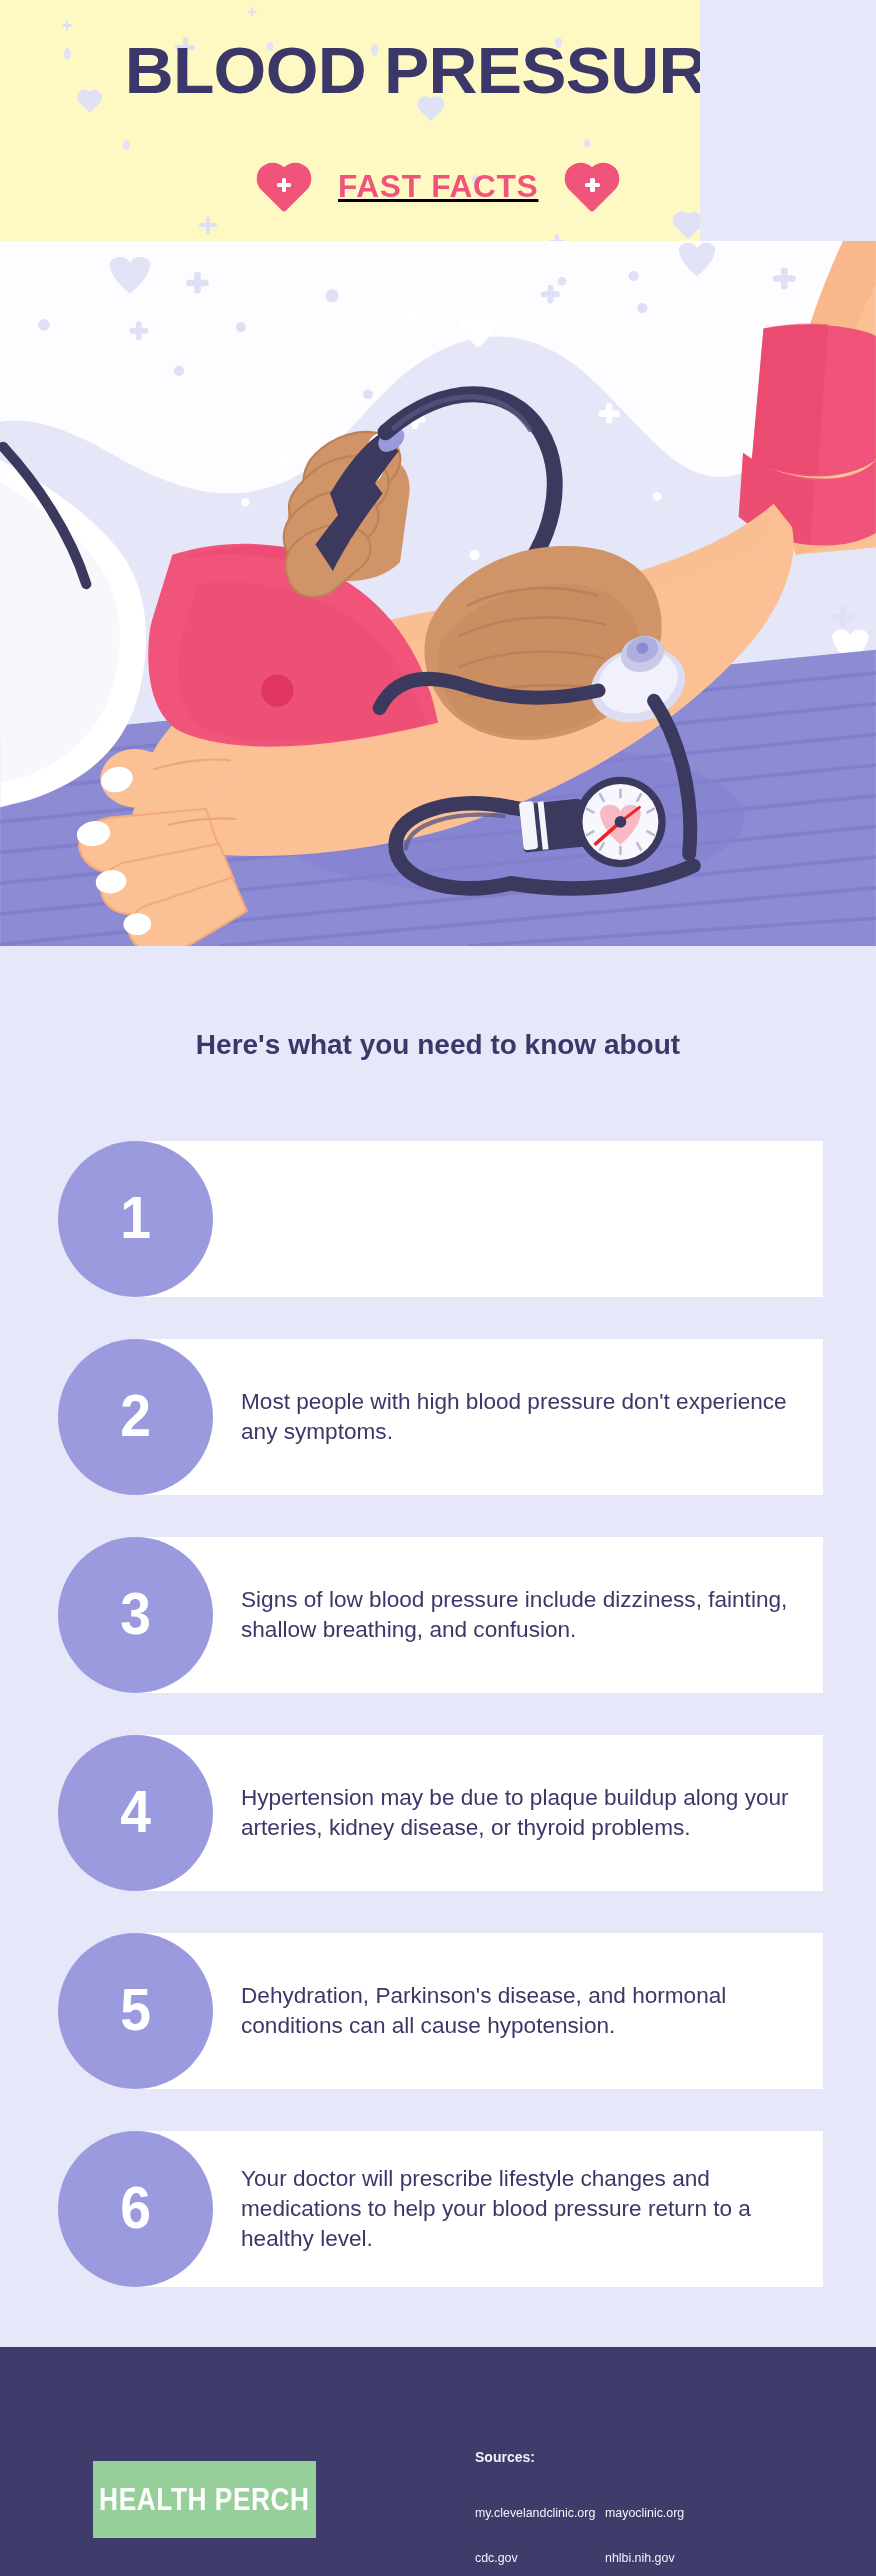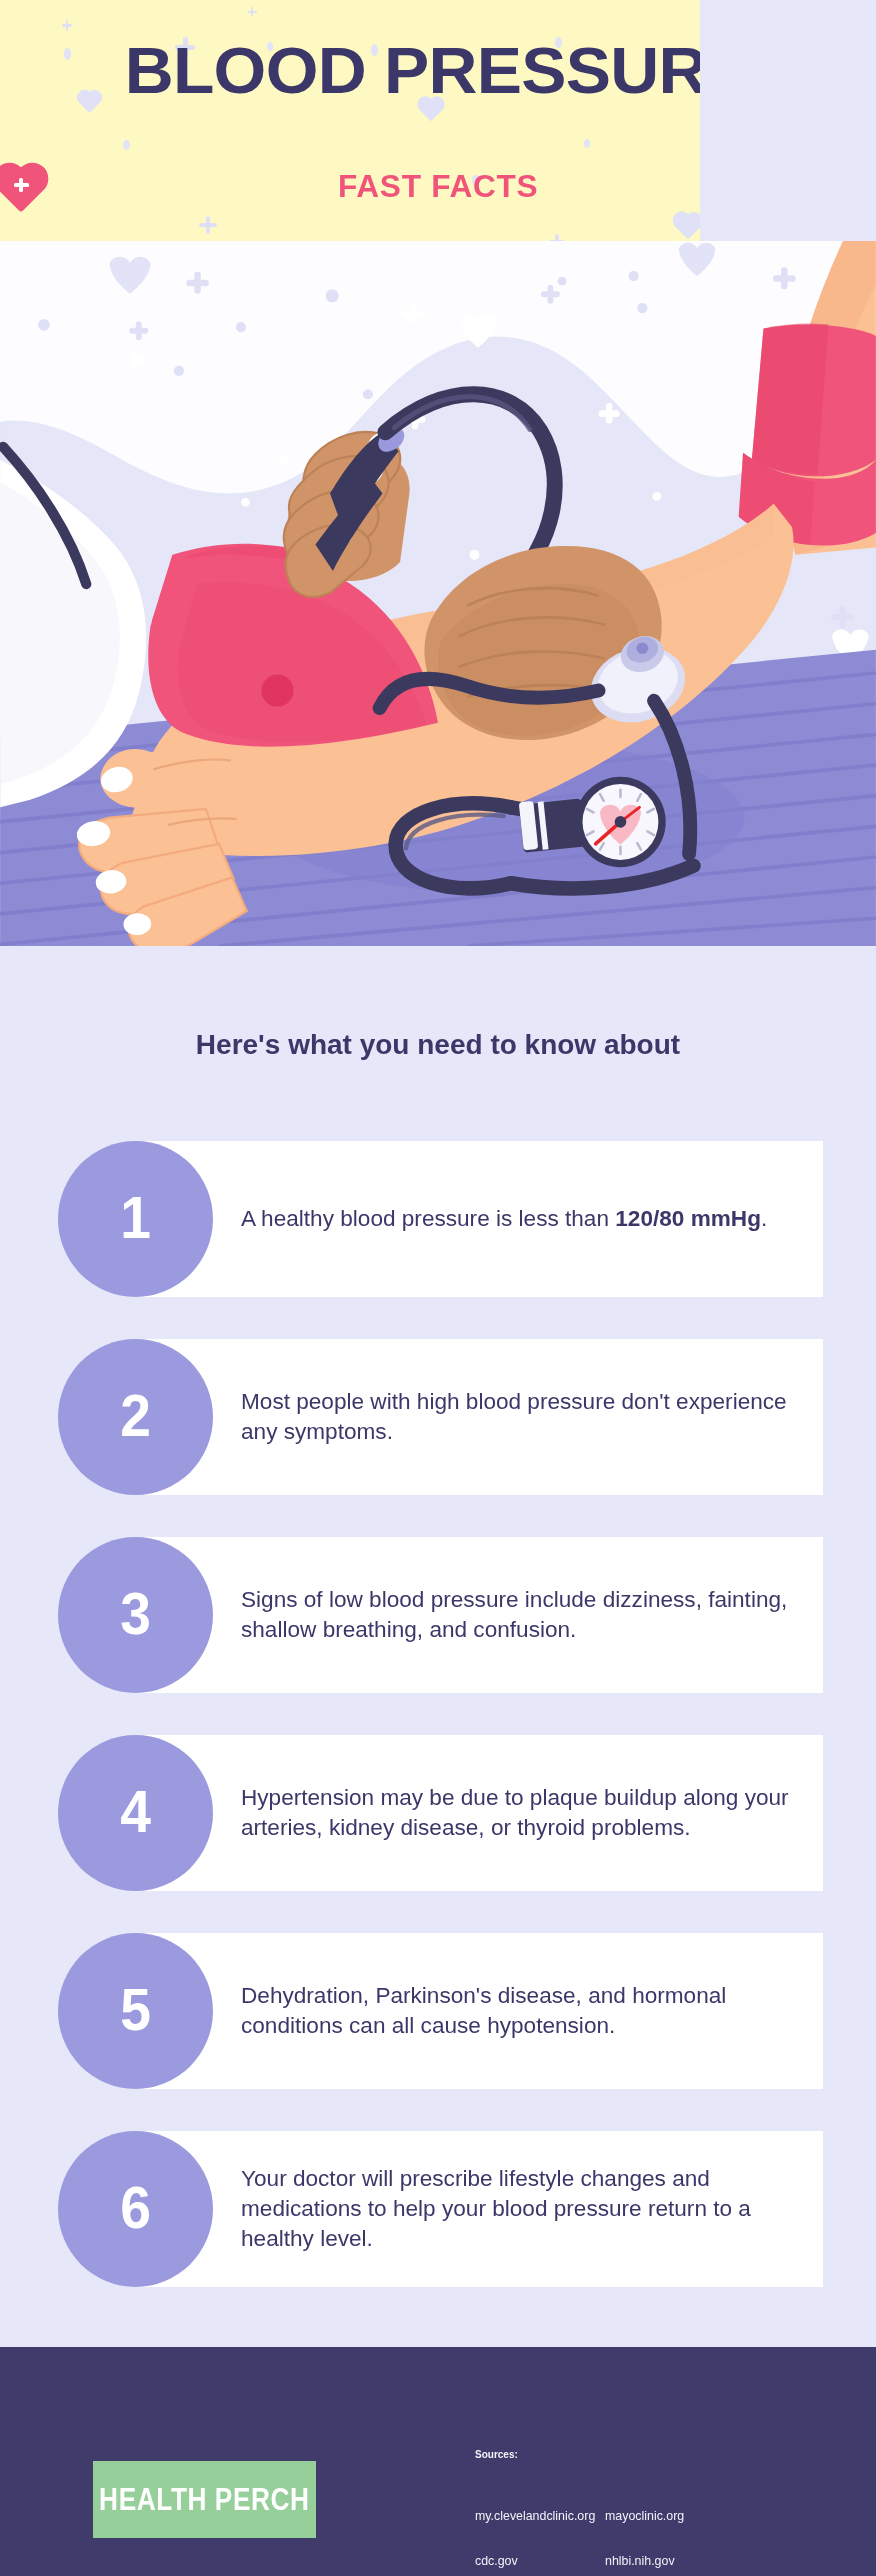--- a/index.html
+++ b/index.html
@@ -36,21 +36,21 @@
   .hrt::after  { left:50%; top:0; }
 
   .title {
     position:absolute; left:0; top:34px; width:876px; text-align:center;
     font-size:64px; font-weight:bold; letter-spacing:-0.7px;
     color:#3b3869; font-family:"Liberation Sans", sans-serif;
     transform:scaleX(1.06); transform-origin:center;
   }
   .subrow {
     position:absolute; left:0; top:166px; width:876px;
-    display:flex; align-items:center; justify-content:space-between; gap:35px;
+    display:flex; align-items:center; justify-content:center; gap:35px;text-decoration:underline;
   }
   .subtitle {
     font-size:31px; font-weight:bold; letter-spacing:0.7px; color:#f0547a;
     transform:scaleX(1.02);
   }
   .heartcross { position:relative; width:42px; height:41px; }
   .heartcross .hc-body {
     position:absolute; left:5.1px; top:8px; width:32px; height:32px;
     background:#f0547a; transform:rotate(-45deg); border-radius:2.9px;
   }
@@ -116,21 +116,21 @@
     display:flex; align-items:center; justify-content:center;
   }
   .logo span {
     font-size:32px; font-weight:bold; color:#ffffff;
     letter-spacing:0.7px; transform:scaleX(0.82); white-space:nowrap;
   }
   .sources {
     position:absolute; left:475px; top:2449px; width:365px;
     color:#f2f2f8;
   }
-  .sources .slabel { font-size:10px; font-weight:bold; margin-bottom:20px; }
+  .sources .slabel { font-size:14px; font-weight:bold; margin-bottom:12px; }
   .srow { display:flex; }
   .scol { width:130px; }
   .scol div { font-size:12.4px; line-height:1.38;margin-top:28px; }
 </style>
 </head>
 <body>
 
 <div class="page">
 
   <div class="header">
@@ -366,23 +366,20 @@
       <div>Here's what you need to know about</div>
     </div>
 
     <div class="cards">
 
       <div class="card">
         <div class="panel"></div>
         <div class="circle">
           <span class="num">1</span>
         </div>
-        <div class="text">
-          <span><span>A healthy blood pressure is less than </span><b>120/80 mmHg</b><span>.</span></span>
-        </div>
       </div>
 
       <div class="card">
         <div class="panel"></div>
         <div class="circle">
           <span class="num">2</span>
         </div>
         <div class="text">
           <span>Most people with high blood pressure don't experience any symptoms.</span>
         </div>

